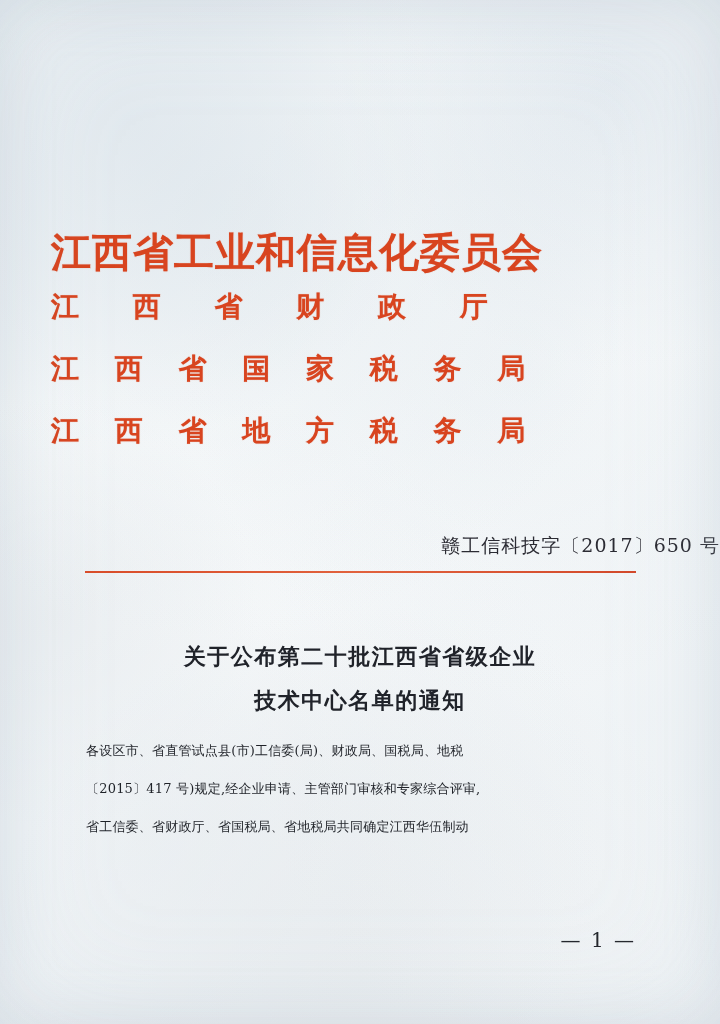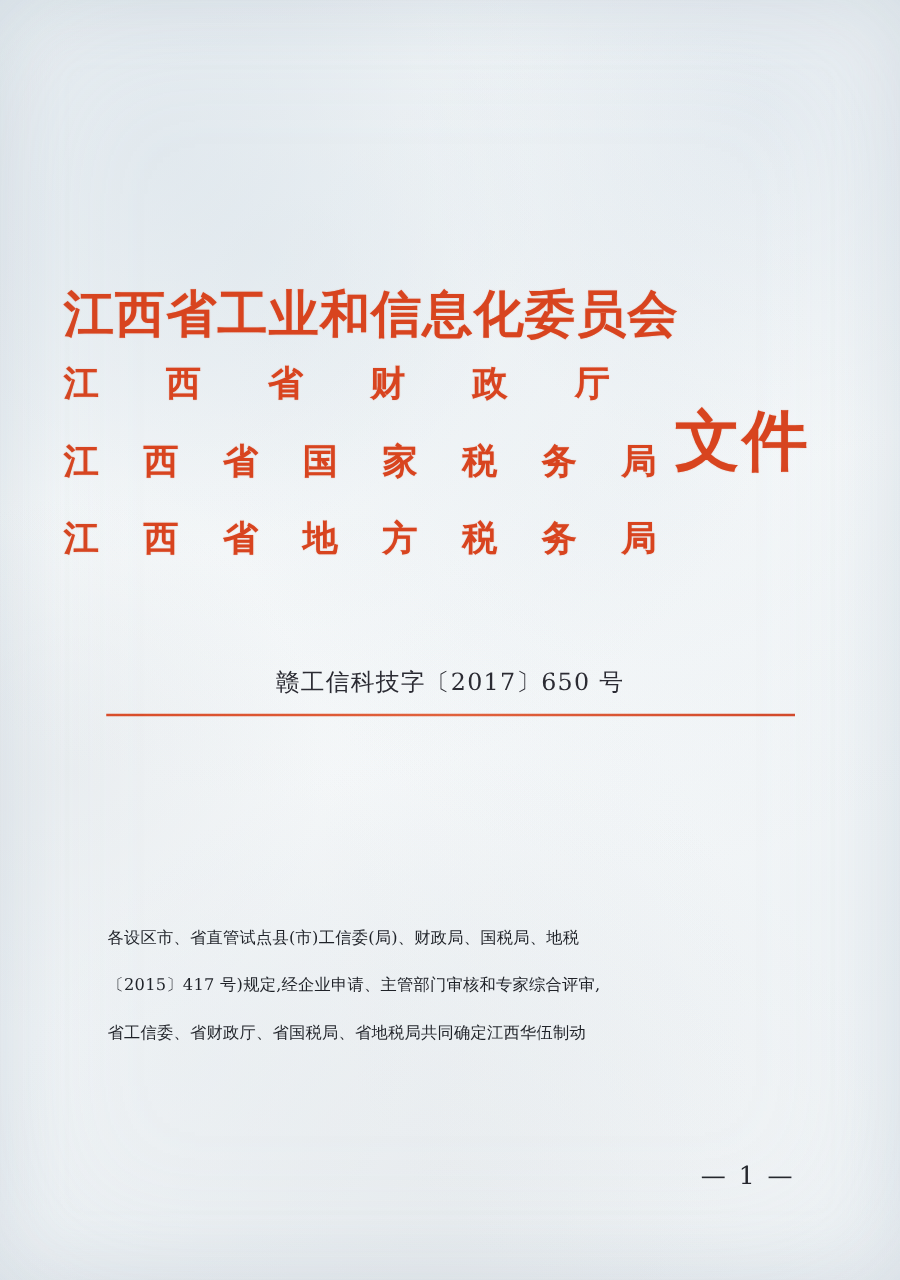--- a/index.html
+++ b/index.html
@@ -96,21 +96,21 @@
     letter-spacing: 2px;
     text-shadow: 0 0 1px rgba(216,68,31,0.45);
   }
 
   
   .docnum {
     position: absolute;
     left: 0;
     top: 533px;
     width: 720px;
-    text-align: center;
+    text-align: right;
     font-family: "DejaVu Serif", serif;
     font-size: 19px;
     letter-spacing: 1px;
     color: #2b2b33;
   }
   .red-rule {
     position: absolute;
     left: 85px;
     top: 571px;
     width: 551px;
@@ -172,26 +172,29 @@
 <div class="page">
   <div class="paper-tint"></div>
 
   <div class="content">
 
     <div class="masthead">
       <div class="org-line org-1">江西省工业和信息化委员会</div>
       <div class="org-line org-2">江 西 省 财 政 厅</div>
       <div class="org-line org-3">江 西 省 国 家 税 务 局</div>
       <div class="org-line org-4">江 西 省 地 方 税 务 局</div>
-      <div class="doc-word">文件</div>
     </div>
 
     <div class="docnum">赣工信科技字〔2017〕650 号</div>
     <div class="red-rule"></div>
 
+    <div class="title-block">
+      <div class="title-line">关于公布第二十批江西省省级企业</div>
+      <div class="title-line">技术中心名单的通知</div>
+    </div>
 
     <div class="body-block">
       <div class="body-line">各设区市、省直管试点县(市)工信委(局)、财政局、国税局、地税</div>
       <div class="body-line">〔2015〕417 号)规定,经企业申请、主管部门审核和专家综合评审,</div>
       <div class="body-line">省工信委、省财政厅、省国税局、省地税局共同确定江西华伍制动</div>
     </div>
 
     <div class="pagenum">— 1 —</div>
   </div>
 

